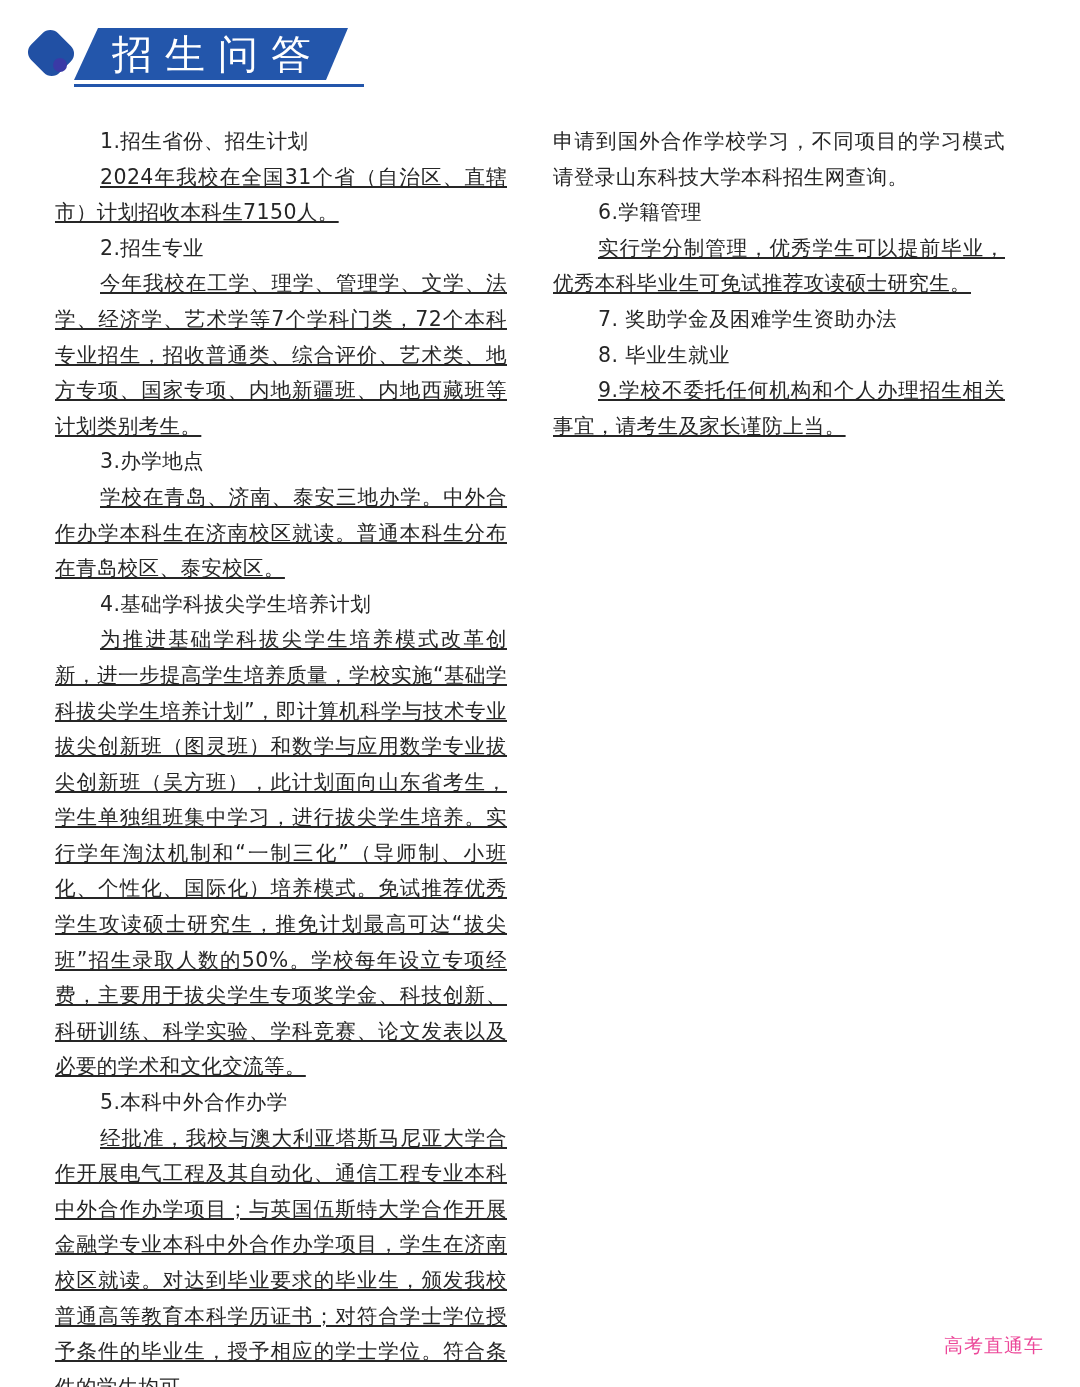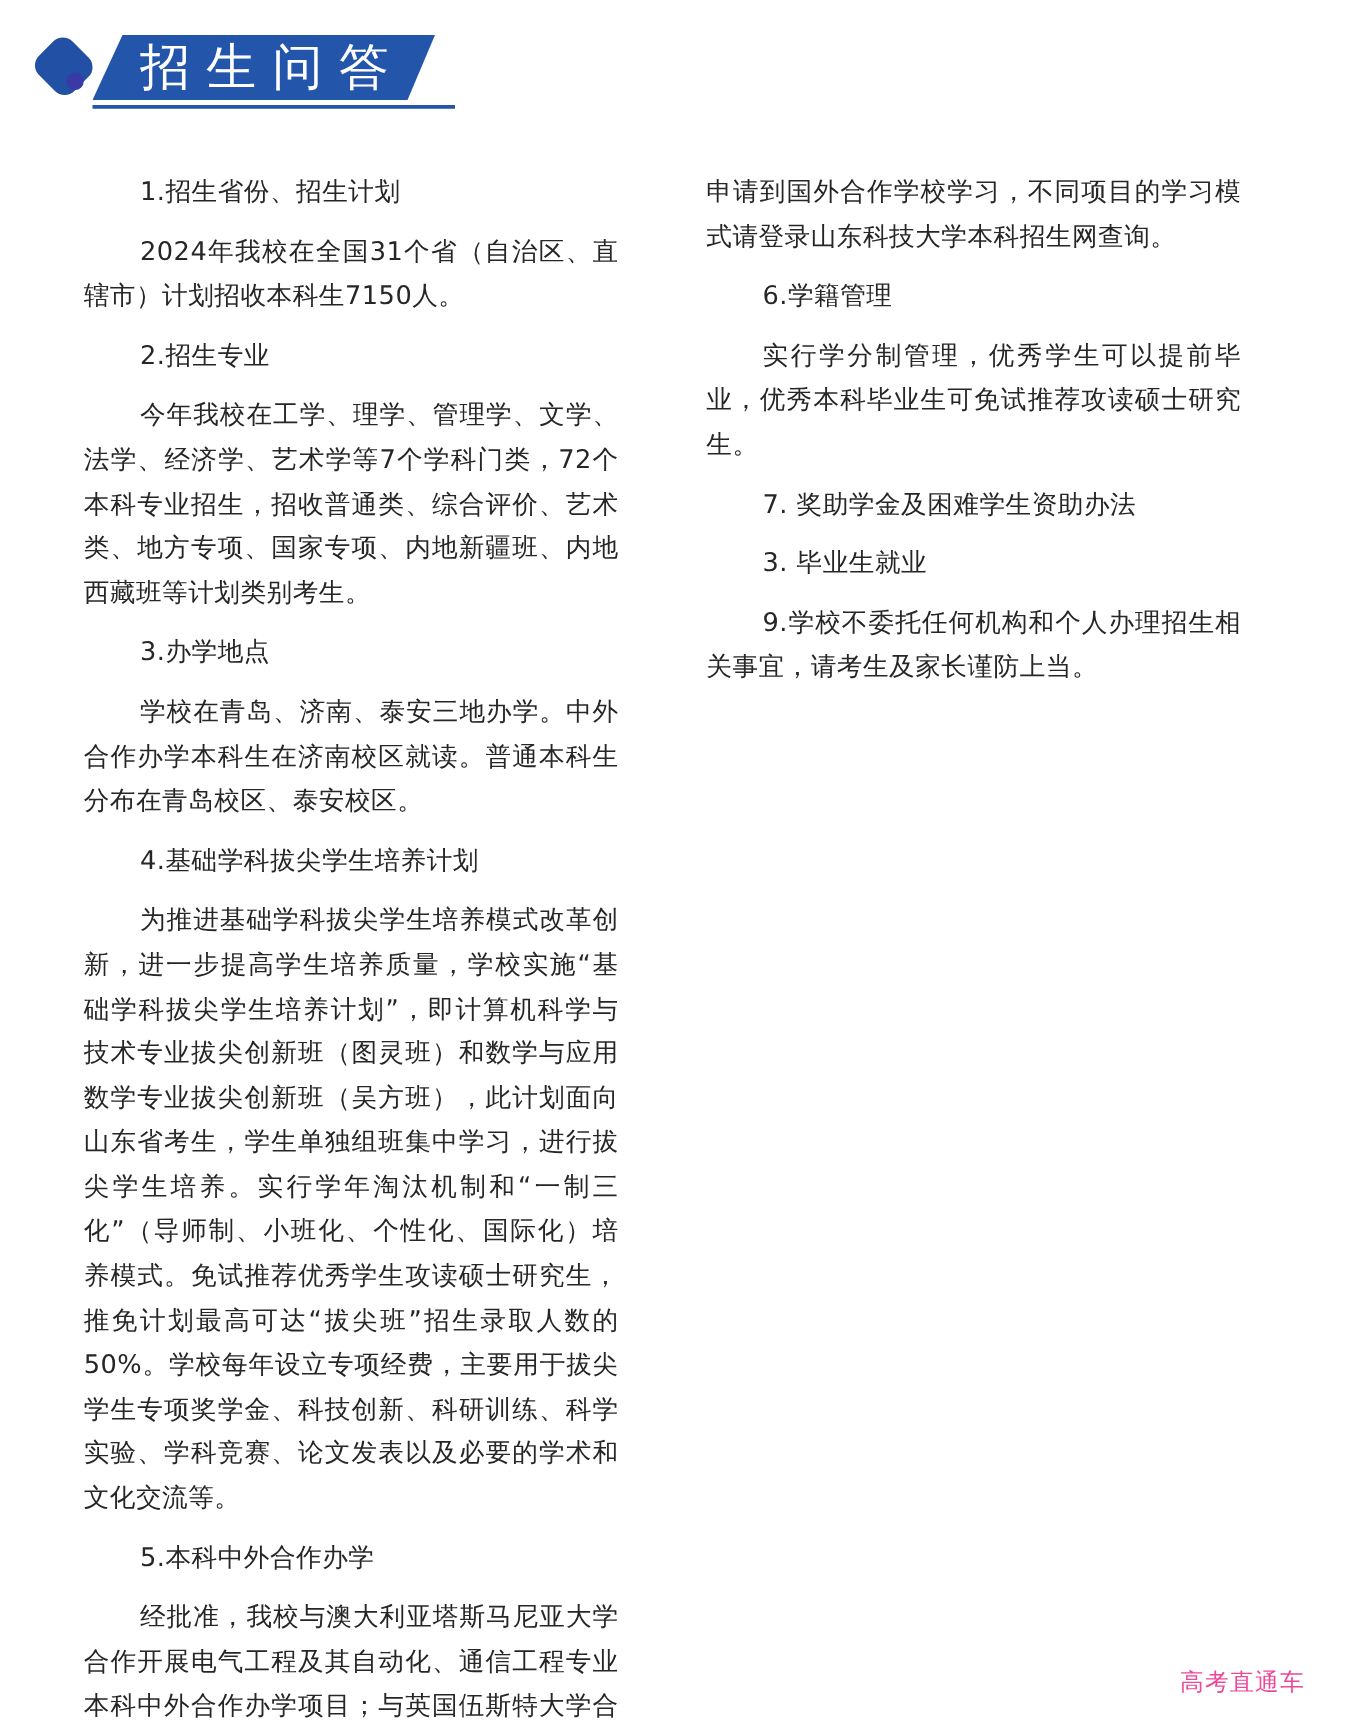--- a/index.html
+++ b/index.html
@@ -27,23 +27,23 @@
     font-size: 40px; line-height: 48px; letter-spacing: 13px;
     color: #ffffff; font-weight: normal;
   }
   .banner-rule {
     position: absolute; left: 74px; top: 84px; width: 290px; height: 3px;
     background: #2356ab;
   }
   .col { position: absolute; top: 124px; font-size: 20.5px; line-height: 35.6px; letter-spacing: 0.4px; }
   .col-left { left: 55px; width: 452px; }
   .col-right { left: 553px; width: 452px; }
-  .col p { margin: 12px; text-align: justify; text-align-last: left; }
+  .col p { margin: 0; text-align: justify; text-align-last: left; }
   .heading { padding-left: 45px; }
-  .indent { text-indent: 45px; }
+  .indent { text-indent: 45px; text-decoration: underline; }
   .watermark {
     position: absolute; left: 944px; top: 1333px;
     font-size: 19px; color: #ec4899; letter-spacing: 1px;
   }
 </style>
 </head>
 <body>
 
 <div class="header">
   <div class="logo-blob"></div>
@@ -71,18 +71,18 @@
 </div>
 
 <div class="col col-right">
   <p>申请到国外合作学校学习，不同项目的学习模式请登录山东科技大学本科招生网查询。</p>
 
   <p class="heading">6.学籍管理</p>
   <p class="indent">实行学分制管理，优秀学生可以提前毕业，优秀本科毕业生可免试推荐攻读硕士研究生。</p>
 
   <p class="heading">7. 奖助学金及困难学生资助办法</p>
 
-  <p class="heading">3. 毕业生就业</p>
+  <p class="heading">8. 毕业生就业</p>
 
   <p class="indent">9.学校不委托任何机构和个人办理招生相关事宜，请考生及家长谨防上当。</p>
 </div>
 
 <div class="watermark">高考直通车</div>
 
 </body></html>

